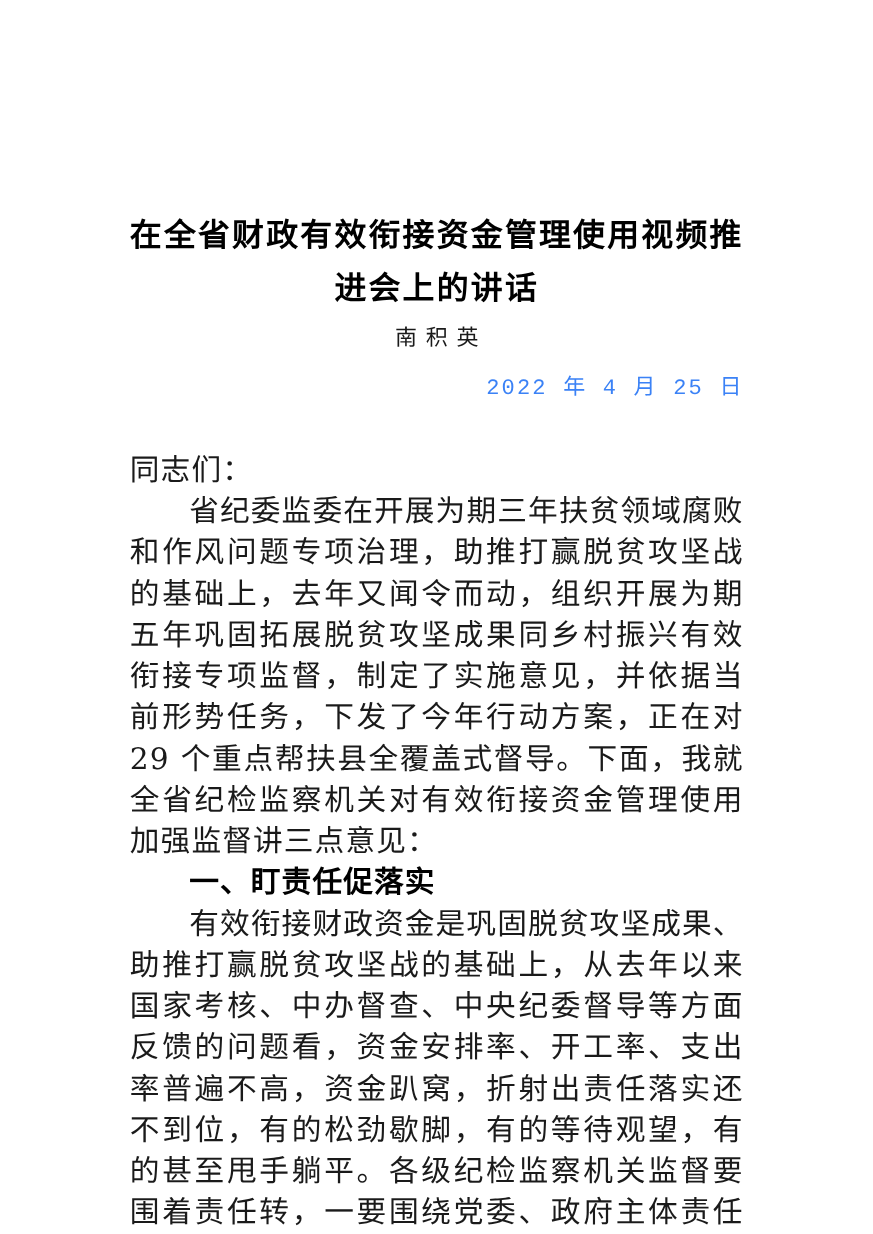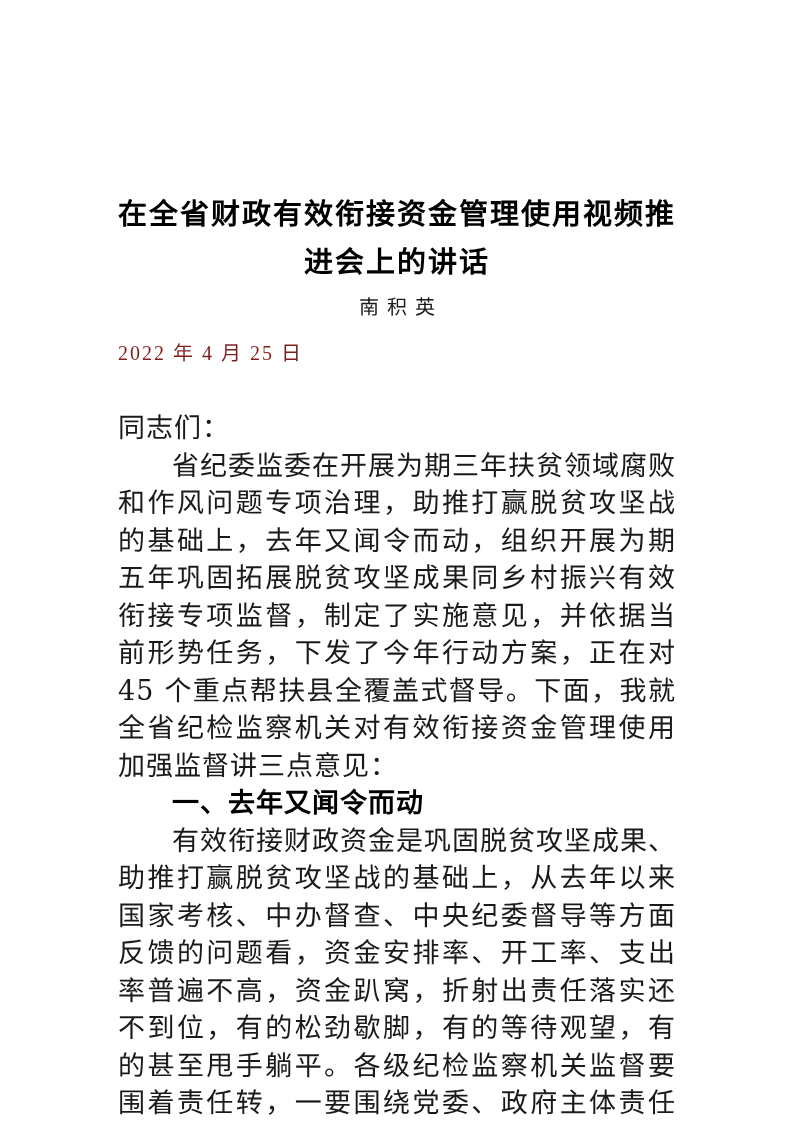--- a/index.html
+++ b/index.html
@@ -22,35 +22,35 @@
     margin: 0;
     font-family: "DejaVu Sans", "Liberation Sans", sans-serif;
     font-weight: bold;
     font-size: 29px;
     line-height: 48px;
     letter-spacing: 2px;
     text-align: center;
     color: #000000;
   }
   .doc-author {
-    font-family: Liberation Mono, monospace;
+    font-family: Liberation Serif, serif;
     font-size: 20px;
     line-height: 45px;
     letter-spacing: 8px;
     text-indent: 8px; 
     text-align: center;
     color: #1a1a1a;
   }
   .doc-date {
-    font-family: Liberation Serif, serif;
+    font-family: Liberation Mono, monospace;
     font-size: 20px;
     line-height: 45px;
     letter-spacing: 2px;
-    text-align: left;
-    color: #7f1d1d;
+    text-align: right;
+    color: #3b82f6;
   }
   .doc-body {
     margin-top: 33px;
     font-family: "DejaVu Serif", "Liberation Serif", serif;
     font-size: 27px;
     line-height: 37.5px;
     letter-spacing: 1px;
     text-align: justify;
     color: #1a1a1a;
   }
@@ -73,17 +73,17 @@
 </style>
 </head>
 <body>
 
 <div class="page">
   <h1 class="doc-title">在全省财政有效衔接资金管理使用视频推进会上的讲话</h1>
   <div class="doc-author">南积英</div>
   <div class="doc-date">2022 年 4 月 25 日</div>
   <div class="doc-body">
       <p class="salutation">同志们：</p>
-      <p class="para">省纪委监委在开展为期三年扶贫领域腐败和作风问题专项治理，助推打赢脱贫攻坚战的基础上，去年又闻令而动，组织开展为期五年巩固拓展脱贫攻坚成果同乡村振兴有效衔接专项监督，制定了实施意见，并依据当前形势任务，下发了今年行动方案，正在对 45 个重点帮扶县全覆盖式督导。下面，我就全省纪检监察机关对有效衔接资金管理使用加强监督讲三点意见：</p>
-      <p class="heading">一、去年又闻令而动</p>
+      <p class="para">省纪委监委在开展为期三年扶贫领域腐败和作风问题专项治理，助推打赢脱贫攻坚战的基础上，去年又闻令而动，组织开展为期五年巩固拓展脱贫攻坚成果同乡村振兴有效衔接专项监督，制定了实施意见，并依据当前形势任务，下发了今年行动方案，正在对 29 个重点帮扶县全覆盖式督导。下面，我就全省纪检监察机关对有效衔接资金管理使用加强监督讲三点意见：</p>
+      <p class="heading">一、盯责任促落实</p>
       <p class="para">有效衔接财政资金是巩固脱贫攻坚成果、助推打赢脱贫攻坚战的基础上，从去年以来国家考核、中办督查、中央纪委督导等方面反馈的问题看，资金安排率、开工率、支出率普遍不高，资金趴窝，折射出责任落实还不到位，有的松劲歇脚，有的等待观望，有的甚至甩手躺平。各级纪检监察机关监督要围着责任转，一要围绕党委、政府主体责任开展监</p>
     </div>
 </div>
 
 </body></html>

